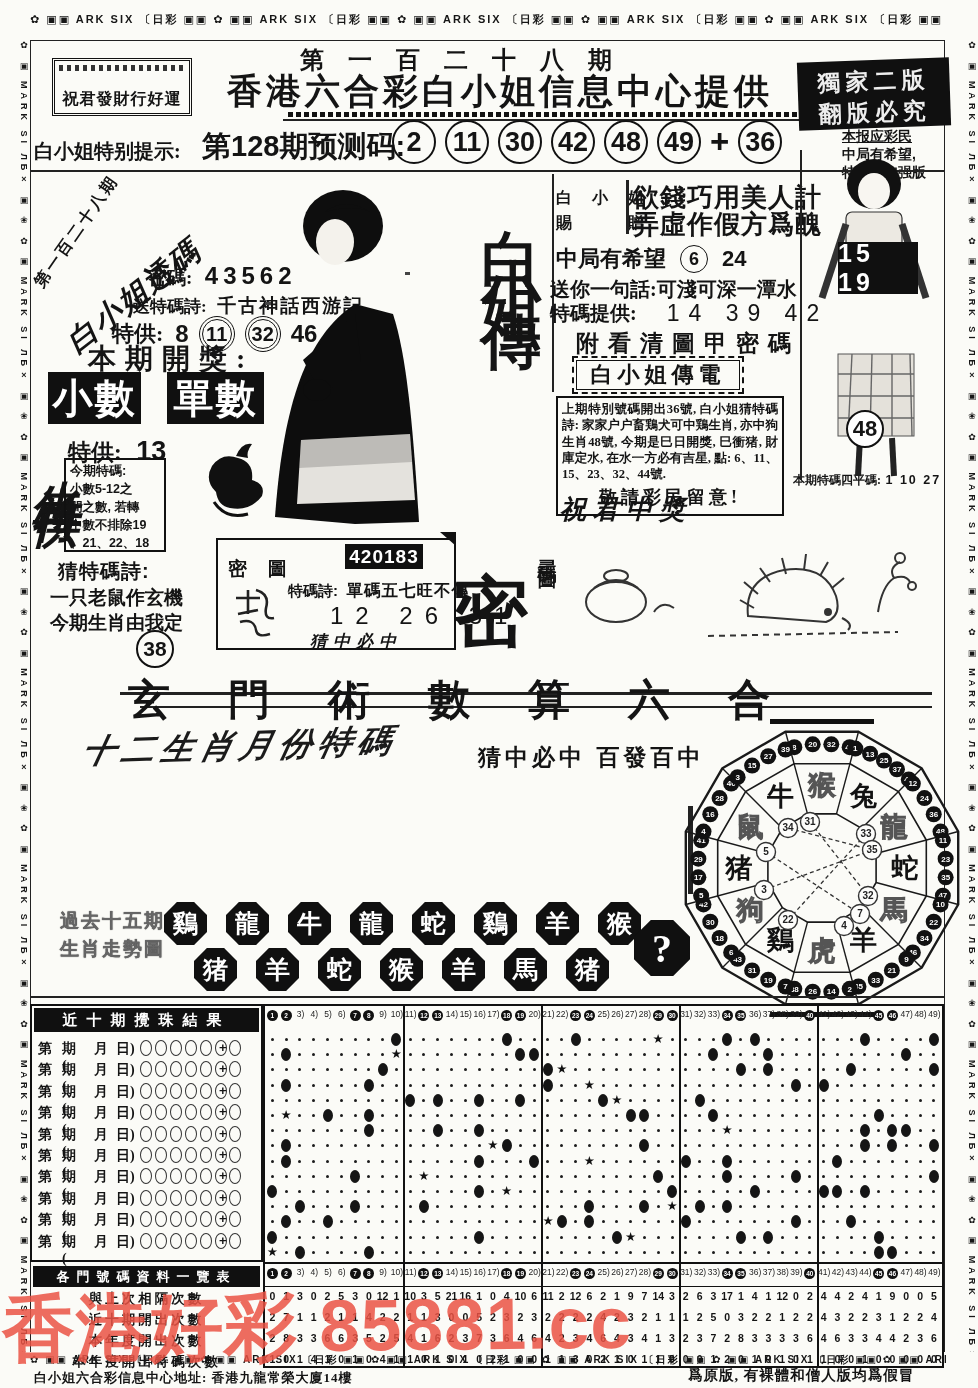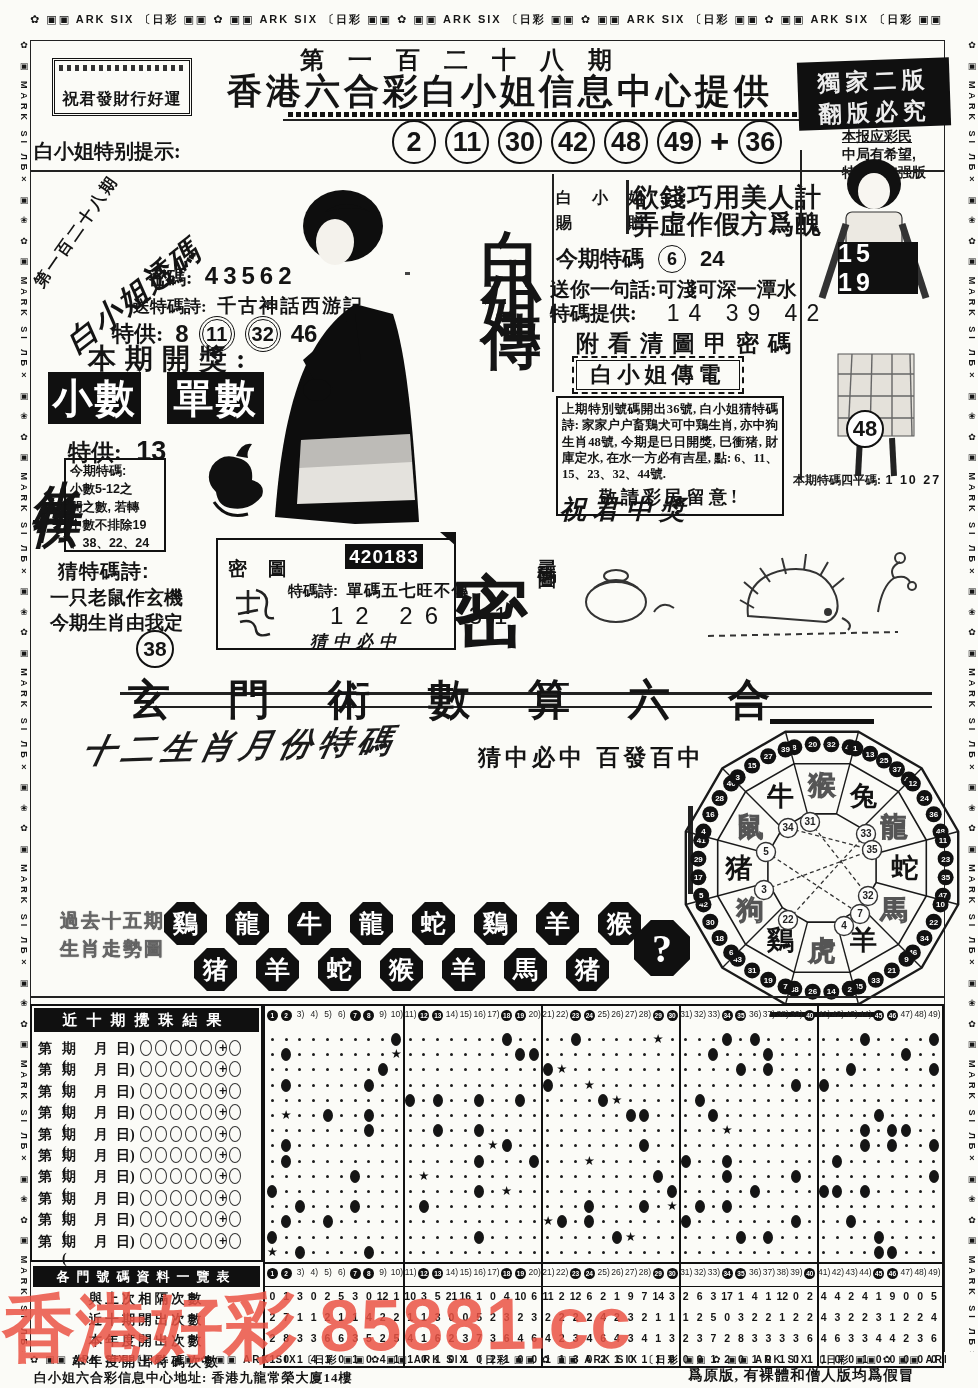--- a/index.html
+++ b/index.html
@@ -38,20 +38,21 @@
   <div class="abs serif b" style="left:300px;top:44px;font-size:24px;letter-spacing:24px;">第一百二十八期</div>
   <div class="abs serif xb" style="left:200px;top:68px;width:600px;font-size:35px;letter-spacing:4px;text-align:center;">香港六合彩白小姐信息中心提供</div>
   <div class="abs" style="left:288px;top:112px;width:510px;height:5px;background:repeating-linear-gradient(90deg,#111 0 5px,transparent 5px 8px);"></div>
   <div class="abs hline" style="left:283px;top:119px;width:520px;height:2px;"></div>
   <div class="abs blackbar" style="left:798px;top:60px;width:152px;height:68px;transform:rotate(-2deg);text-align:center;padding-top:6px;">
     <div class="xb" style="font-size:23px;letter-spacing:5px;opacity:.93;">獨家二版</div>
     <div class="xb" style="font-size:23px;letter-spacing:5px;opacity:.93;">翻版必究</div>
   </div>
 
   <div class="abs serif b" style="left:34px;top:138px;font-size:20px;">白小姐特别提示:</div>
+  <div class="abs xb" style="left:202px;top:127px;font-size:29px;">第128期预测码:</div>
   <div class="abs" style="left:392px;top:120px;display:flex;gap:9px;align-items:center;">
       <div class="circle" style="width: 44px; height: 44px; font-size: 27px;">2</div>
       <div class="circle" style="width: 44px; height: 44px; font-size: 27px;">11</div>
       <div class="circle" style="width: 44px; height: 44px; font-size: 27px;">30</div>
       <div class="circle" style="width: 44px; height: 44px; font-size: 27px;">42</div>
       <div class="circle" style="width: 44px; height: 44px; font-size: 27px;">48</div>
       <div class="circle" style="width: 44px; height: 44px; font-size: 27px;">49</div>
       <span style="font-size: 33px; font-weight: bold;">+</span>
       <div class="circle" style="width: 44px; height: 44px; font-size: 27px;">36</div>
     </div>
@@ -88,21 +89,21 @@
     <span class="serif b" style="font-size:23px;">特供:</span>
     <span class="b" style="font-size:27px;margin-left:10px;">13</span>
   </div>
 
   <div class="abs serif xb v" style="left:24px;top:442px;height:250px;font-size:47px;letter-spacing:8px;font-style:italic;">生肖特供</div>
   <div class="abs" style="left:64px;top:458px;width:102px;height:94px;border:2.5px solid #111;padding:2px 4px;">
     <div class="b" style="font-size:13px;">今期特碼:</div>
     <div class="b" style="font-size:12.5px;line-height:1.45;">小數5-12之</div>
     <div class="b" style="font-size:12.5px;line-height:1.45;">間之數, 若轉</div>
     <div class="b" style="font-size:12.5px;line-height:1.45;">中數不排除19</div>
-    <div class="b" style="font-size:12.5px;line-height:1.45;">、38、22、24</div>
+    <div class="b" style="font-size:12.5px;line-height:1.45;">、21、22、18</div>
   </div>
   <div class="abs xb" style="left:58px;top:558px;font-size:20px;letter-spacing:1px;">猜特碼詩:</div>
   <div class="abs serif b" style="left:50px;top:585px;font-size:19px;">一只老鼠作玄機</div>
   <div class="abs serif b" style="left:50px;top:610px;font-size:19px;">今期生肖由我定</div>
   <div class="abs circle" style="left:136px;top:630px;width:38px;height:38px;font-size:21px;border-width:2px;">38</div>
 
   <svg class="abs" style="left:205px;top:182px;" width="250" height="345" viewBox="0 0 250 345">
     <ellipse cx="138" cy="44" rx="40" ry="36" fill="#0e0e0e"></ellipse>
     <ellipse cx="130" cy="60" rx="19" ry="23" fill="#f4f2ec"></ellipse>
     <path d="M120,30 Q140,14 165,30 Q150,22 120,30 Z" fill="#0e0e0e"></path>
@@ -139,21 +140,21 @@
   <div class="abs" style="left:330px;top:602px;font-size:24px;letter-spacing:12px;">12 26 31</div>
   <div class="abs serif b" style="left:310px;top:630px;font-size:17px;letter-spacing:6px;font-style:italic;">猜中必中</div>
 
   <div class="abs vline" style="left:552px;top:174px;width:1.5px;height:218px;"></div>
   <div class="abs serif b" style="left:556px;top:188px;font-size:16px;letter-spacing:8px;">白 小 姐</div>
   <div class="abs serif b" style="left:556px;top:213px;font-size:16px;letter-spacing:8px;">賜　　贈</div>
   <div class="abs vline" style="left:626px;top:180px;width:2.5px;height:54px;"></div>
   <div class="abs xb" style="left:633px;top:180px;font-size:26px;letter-spacing:1px;">欲錢巧用美人計</div>
   <div class="abs xb" style="left:633px;top:207px;font-size:26px;letter-spacing:1px;">弄虛作假方爲醜</div>
   <div class="abs" style="left:556px;top:244px;display:flex;align-items:center;gap:14px;">
-    <span class="serif b" style="font-size:22px;">今期特碼</span>
+    <span class="serif b" style="font-size:22px;">中局有希望</span>
     <span class="circle" style="width:28px;height:28px;font-size:18px;border-width:1.5px;">6</span>
     <span class="b" style="font-size:22px;">24</span>
   </div>
   <div class="abs serif b" style="left:550px;top:276px;font-size:20px;">送你一句話:可淺可深一潭水</div>
   <div class="abs" style="left:550px;top:300px;display:flex;align-items:center;gap:30px;">
     <span class="serif b" style="font-size:20px;">特碼提供:</span>
     <span style="font-size:23px;letter-spacing:9px;">14 39 42</span>
   </div>
   <div class="abs" style="left:572px;top:356px;width:172px;height:38px;border:2px dashed #111;padding:2px;">
     <div class="flex serif b" style="width:100%;height:100%;border:1.5px solid #111;font-size:22px;letter-spacing:5px;">白小姐傳電</div>

